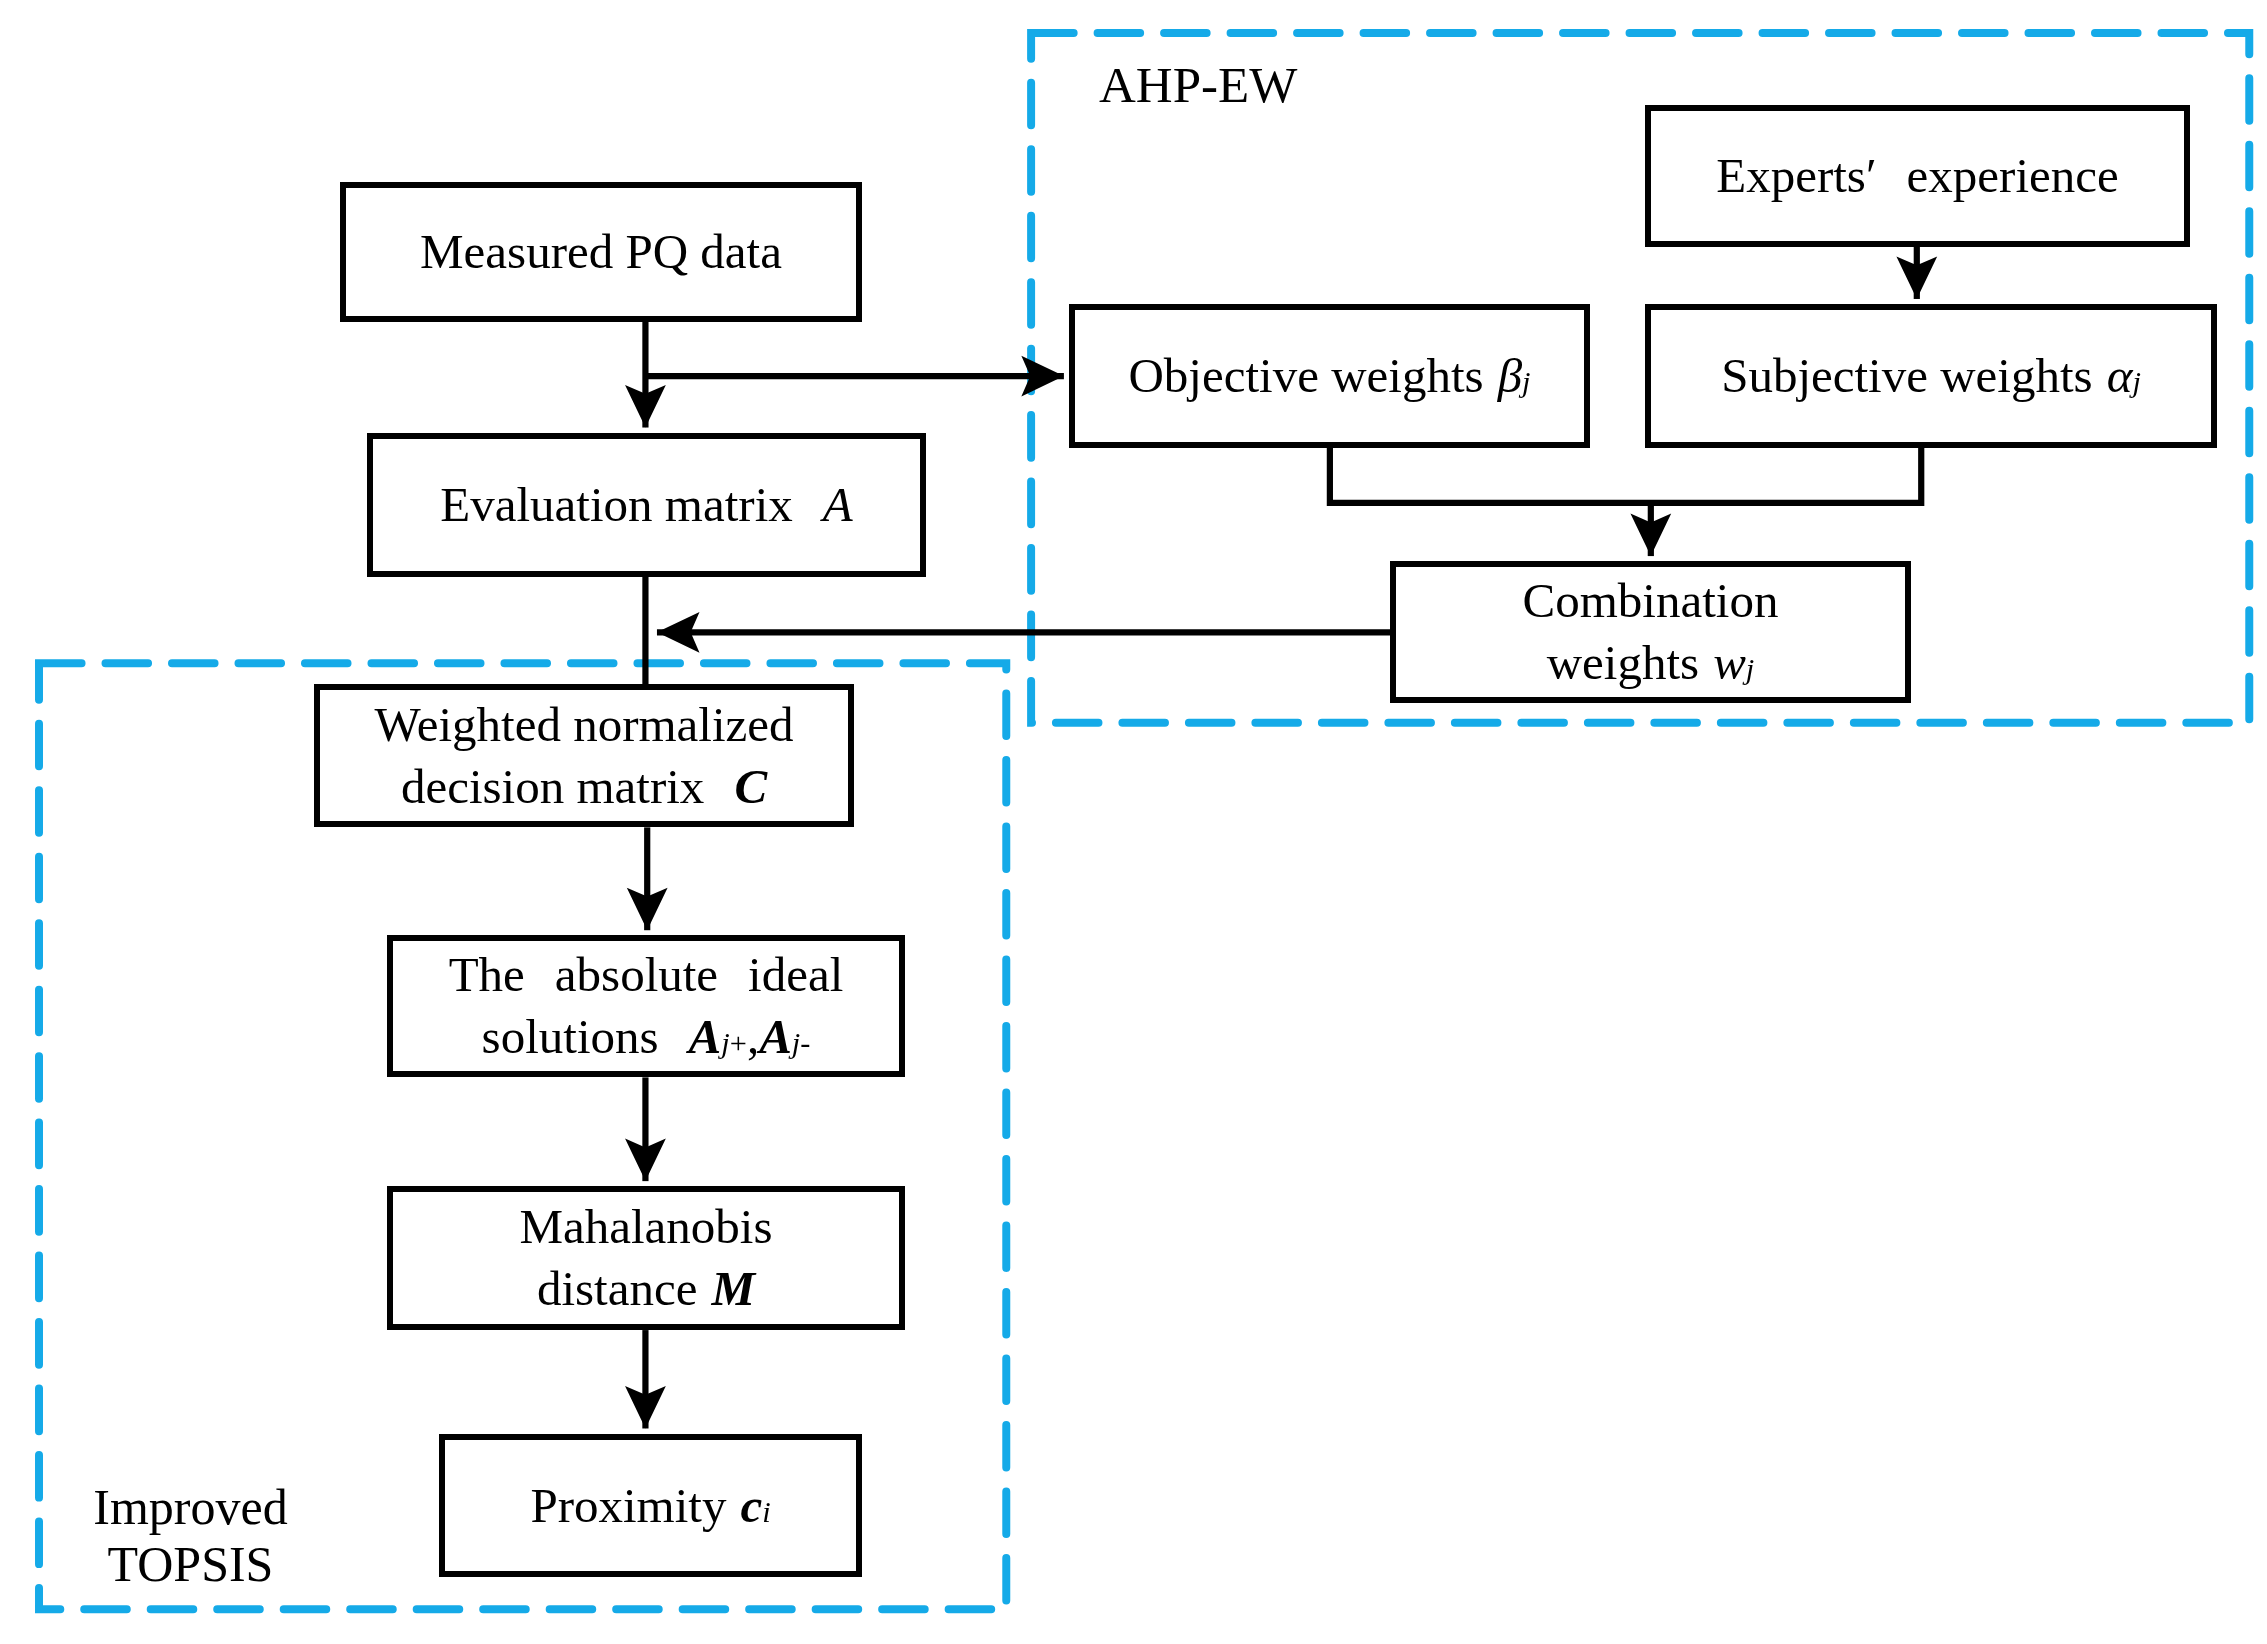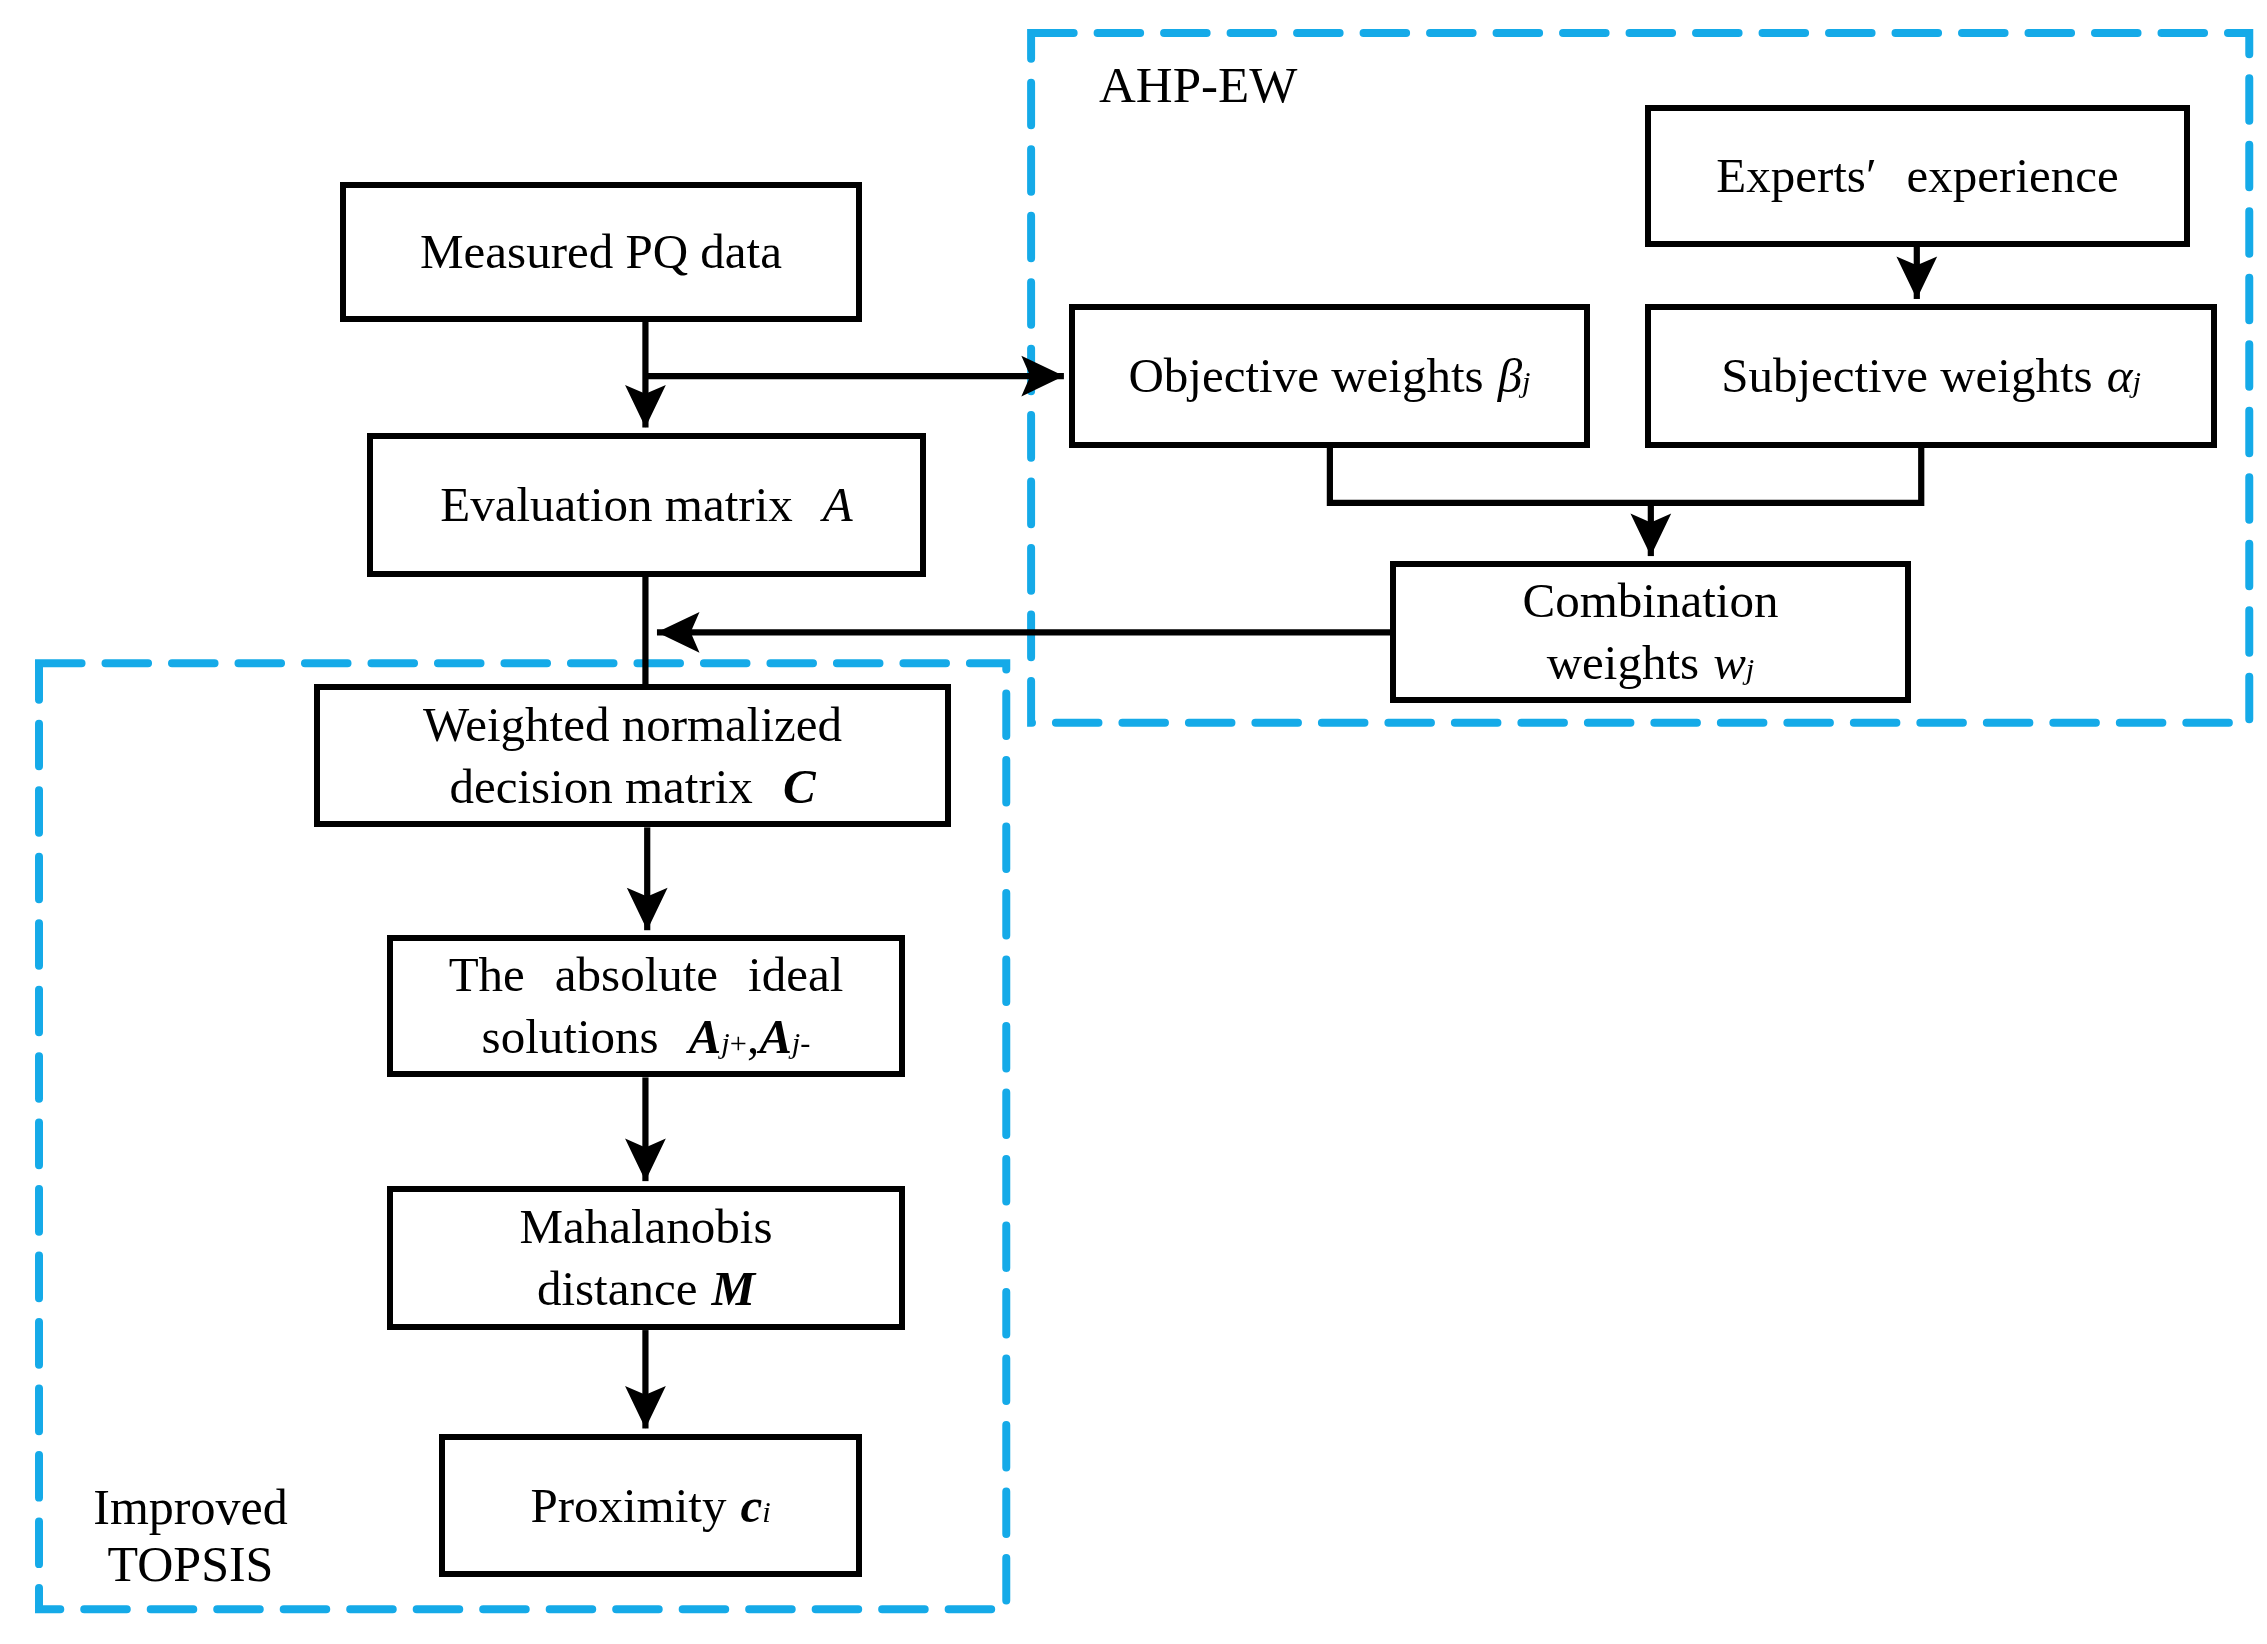--- a/index.html
+++ b/index.html
@@ -123,21 +123,21 @@
   <div class="node" style="left:340px; top:182px; width:522px; height:140px;">
     <div class="ln"><span>Measured PQ data</span></div>
   </div>
 
   <div class="node" style="left:367px; top:433px; width:559px; height:144px;">
     <div class="ln">
       <span>Evaluation matrix</span><span class="sym mlw">A</span>
     </div>
   </div>
 
-  <div class="node" style="left:314px; top:684px; width:637px; height:143px;">
+  <div class="node" style="left:314px; top:684px; width:540px; height:143px;">
     <div class="ln"><span>Weighted normalized</span></div>
     <div class="ln">
       <span>decision matrix</span><span class="sym bold mlw">C</span>
     </div>
   </div>
 
   <div class="node" style="left:387px; top:935px; width:518px; height:142px;">
     <div class="ln wide-words"><span>The absolute ideal</span></div>
     <div class="ln">
       <span>solutions</span><span class="sym bold mlw">A</span><sub>j</sub><sup>+</sup><span>,</span><span class="sym bold">A</span><sub>j</sub><sup>-</sup>

